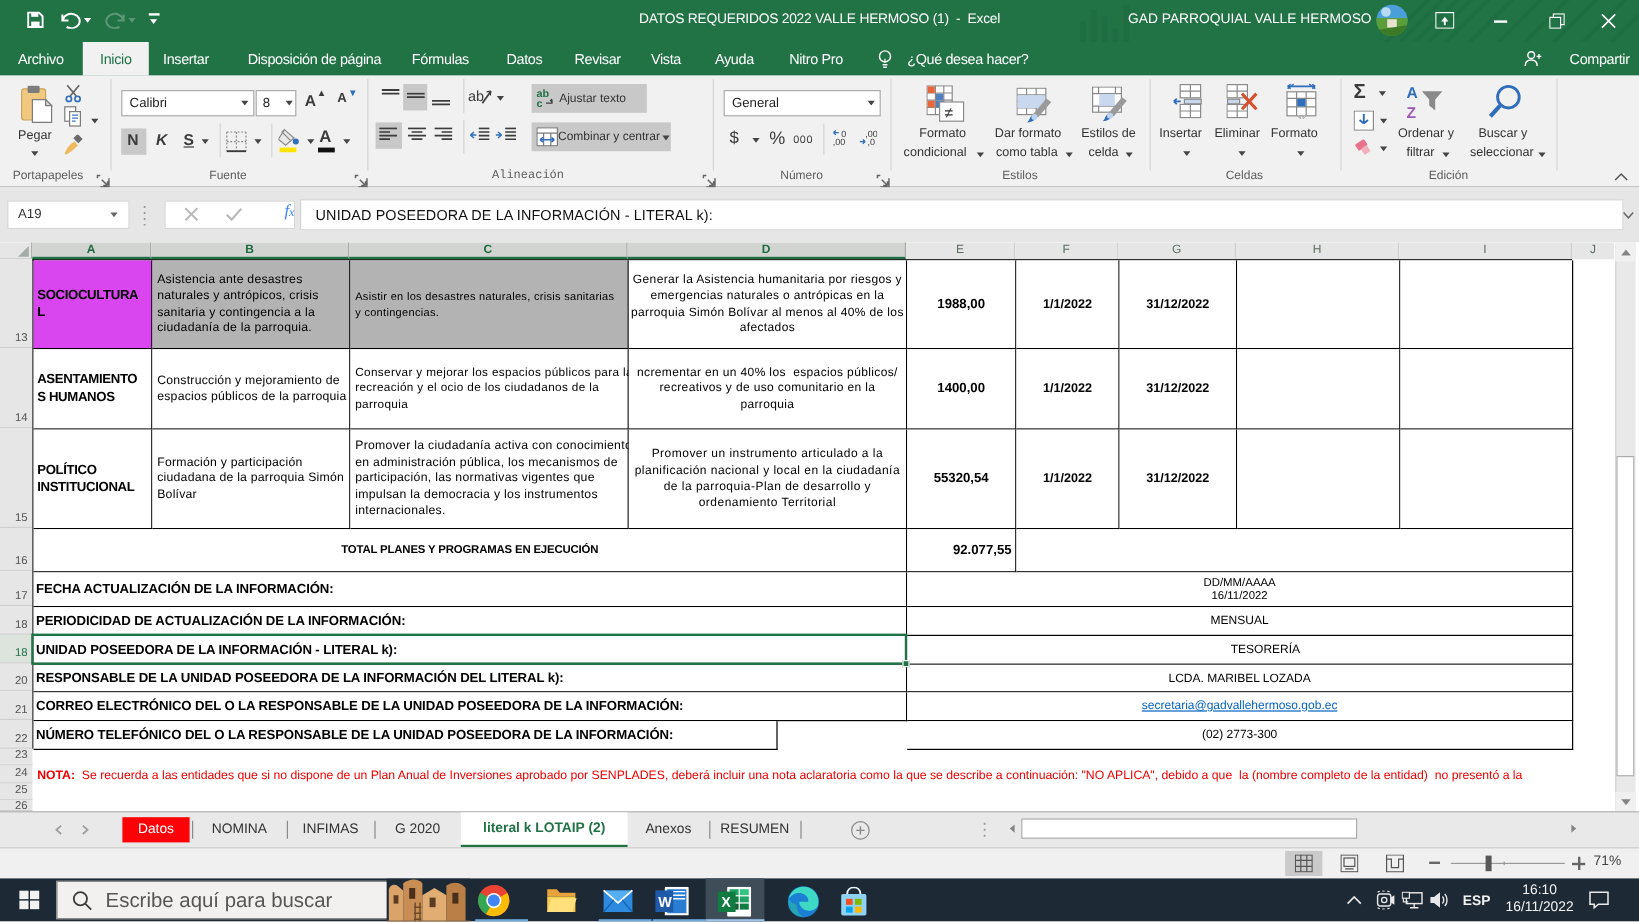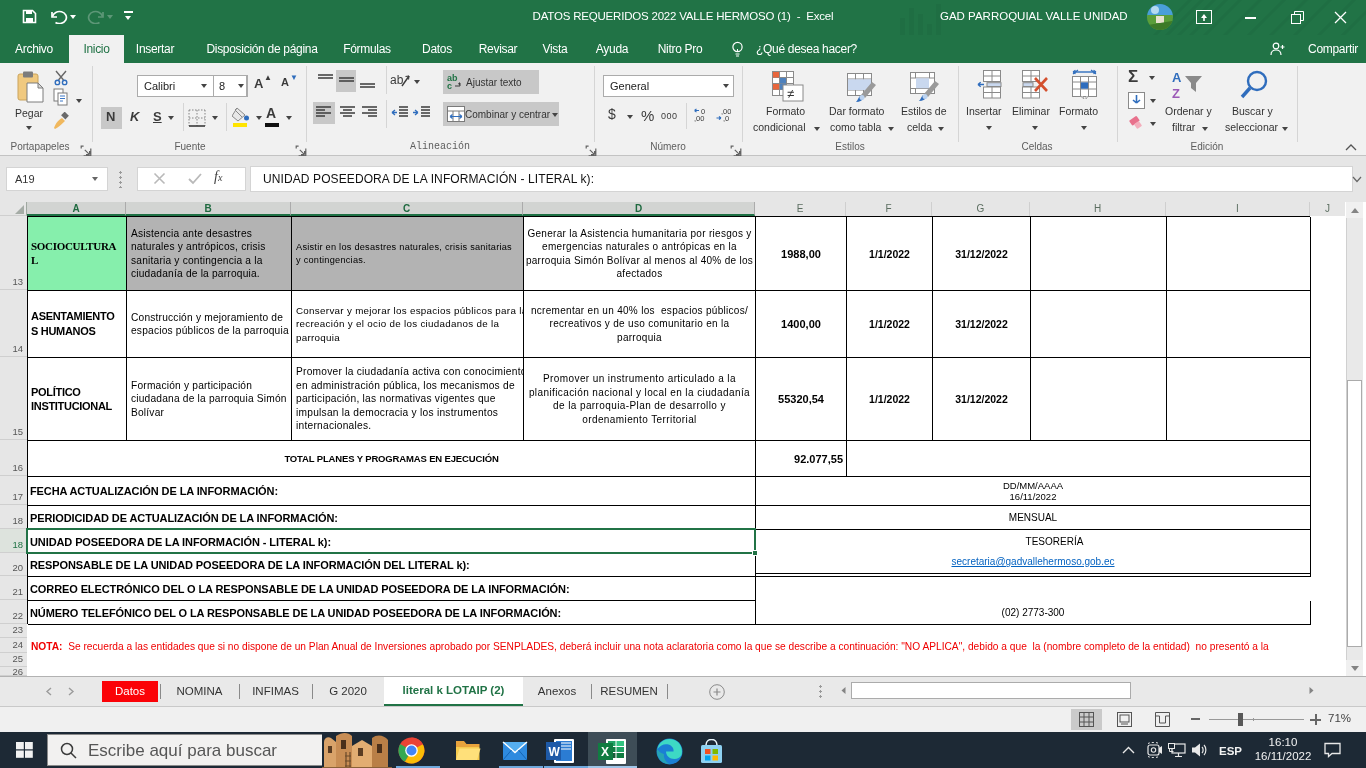--- a/index.html
+++ b/index.html
@@ -85,21 +85,21 @@
         <path d="M434 44 L480 -2"></path>
   </g>
   <g fill="#1e6b41" opacity="0.55">
         <rect x="0" y="18" width="5" height="17"></rect>
         <rect x="9" y="8" width="5" height="27"></rect>
         <rect x="18" y="14" width="5" height="21"></rect>
         <rect x="27" y="24" width="5" height="11"></rect>
         <rect x="36" y="4" width="5" height="31"></rect>
       </g>
  </svg>
- <div class="abs" style="left:940px;top:0;width:210px;height:35px;line-height:33px;font-size:11.5px;color:#fff;white-space:nowrap;">GAD PARROQUIAL VALLE UNIDAD</div>
+ <div class="abs" style="left:940px;top:0;width:210px;height:35px;line-height:33px;font-size:11.5px;color:#fff;white-space:nowrap;">GAD PARROQUIAL VALLE HERMOSO</div>
 
  <svg class="abs" style="left:1146px;top:3px;" width="28" height="28" viewBox="0 0 28 28">
       <defs>
         <clipPath id="av">
           <circle cx="14" cy="14" r="13"></circle>
         </clipPath>
       </defs>
       <g clip-path="url(#av)">
         <rect width="28" height="15" fill="#4a9fd8"></rect>
         <rect y="12" width="28" height="16" fill="#5a9e3a"></rect>
@@ -182,21 +182,21 @@
  <div class="dd" style="left:76px;top:99px;"></div>
  <svg class="abs" style="left:52px;top:112px;" width="18" height="18" viewBox="0 0 18 18">
       <rect x="10" y="1" width="6" height="5" transform="rotate(45 13 3.5)" fill="#6a6a6a"></rect>
       <path d="M2 16 C4 10 7 8 10 6 L13 9 C10 12 8 14 3 17 Z" fill="#f0b85e"></path>
     </svg>
  <div class="glabel" style="left:0px;width:80px;">Portapapeles</div>
  <svg class="abs dlg" style="left:80px;top:145px;" width="10" height="10" viewBox="0 0 10 10">
       <path d="M1 3 v-2 h2 M9 3 v6 h-6 M4 4 l4 4 M8 8 v-3 M8 8 h-3" stroke="#636363" fill="none"></path>
     </svg>
 
- <div class="combo" style="left:101px;top:75px;width:111px;height:22px;line-height:20px;padding-left:6px;margin-left:36px;">Calibri</div>
+ <div class="combo" style="left:101px;top:75px;width:111px;height:22px;line-height:20px;padding-left:6px;">Calibri</div>
  <div class="dd" style="left:201px;top:84px;"></div>
  <div class="combo" style="left:213px;top:75px;width:34px;height:22px;line-height:20px;padding-left:5px;">8</div>
  <div class="dd" style="left:238px;top:84px;"></div>
  <div class="abs" style="left:254px;top:76px;font-size:13px;color:#3b3b3b;font-weight:bold;">A<span style="position:absolute;left:10px;top:-3px;font-size:8px;">▲</span></div>
  <div class="abs" style="left:281px;top:76px;font-size:11px;color:#3b3b3b;font-weight:bold;">A<span style="position:absolute;left:9px;top:-3px;font-size:8px;color:#2f6dbd;">▼</span></div>
  <div class="abs btnhl" style="left:101px;top:107px;width:21px;height:22px;"></div>
  <div class="abs" style="left:106px;top:109px;font-size:13px;font-weight:bold;color:#3b3b3b;">N</div>
  <div class="abs" style="left:130px;top:109px;font-size:13px;font-weight:bold;font-style:italic;color:#3b3b3b;">K</div>
  <div class="abs" style="left:153px;top:109px;font-size:13px;font-weight:bold;color:#3b3b3b;text-decoration:underline;">S</div>
  <div class="dd" style="left:168px;top:116px;"></div>
@@ -425,21 +425,21 @@
 <div class="wbox" style="left:137px;top:167px;width:109px;height:24px;"></div>
 <div class="wbox" style="left:250px;top:166px;width:1103px;height:26px;font-size:12px;letter-spacing:0.1px;color:#111;line-height:24px;padding-left:12px;">UNIDAD POSEEDORA DE LA INFORMACIÓN - LITERAL k):</div>
 <div class="dd" style="left:92px;top:177px;border-top-color:#666;"></div>
 <div class="abs" style="left:119px;top:170px;width:3px;height:18px;background-image:radial-gradient(circle,#9a9a9a 1px,transparent 1.2px);background-size:3px 5px;"></div>
 <svg class="abs" style="left:153px;top:172px;" width="13" height="13" viewBox="0 0 13 13">
     <path d="M1.5 1.5 L11.5 11.5 M11.5 1.5 L1.5 11.5" stroke="#b9b9b9" stroke-width="1.6"></path>
   </svg>
 <svg class="abs" style="left:188px;top:173px;" width="14" height="12" viewBox="0 0 14 12">
     <path d="M1 6 L5 10 L13 1" fill="none" stroke="#b9b9b9" stroke-width="1.8"></path>
   </svg>
-<div class="abs" style="left:214px;top:169px;width:20px;height:20px;font-family:'Liberation Serif',serif;font-style:italic;font-size:14px;color:#404040;"><i>f</i><span style="font-size:10px;">x</span></div>
+<div class="abs" style="left:237px;top:169px;width:20px;height:20px;font-family:'Liberation Serif',serif;font-style:italic;font-size:14px;color:#3b82f6;"><i>f</i><span style="font-size:10px;">x</span></div>
 <svg class="abs" style="left:1352px;top:176px;" width="10" height="7" viewBox="0 0 10 7">
     <path d="M1 1 L5 5.5 L9 1" fill="none" stroke="#666" stroke-width="1.2"></path>
   </svg>
 
 <div class="abs" id="grid"></div>
 <div class="abs" id="gridhdrs">
 
  <div class="abs" style="left:0;top:202px;width:27px;height:14px;background:#e6e6e6;border-right:1px solid #9fa8a0;border-bottom:1px solid #cfcfcf;"></div>
  <div class="abs" style="left:15px;top:205px;width:0;height:0;border-left:9px solid transparent;border-bottom:9px solid #a5aca6;"></div>
 
@@ -502,21 +502,21 @@
  <div class="abs" style="left:1351px;top:208px;width:0;height:0;border-left:4px solid transparent;border-right:4px solid transparent;border-bottom:5px solid #848484;"></div>
  <div class="abs" style="left:1346px;top:660px;width:17px;height:16px;background:#f0f0f0;"></div>
  <div class="abs" style="left:1351px;top:666px;width:0;height:0;border-left:4px solid transparent;border-right:4px solid transparent;border-top:5px solid #848484;"></div>
  <div class="abs" style="left:1347px;top:380px;width:15px;height:267px;background:#fff;border:1px solid #ababab;"></div>
 </div>
 <div class="abs" id="cells">
 
  <div class="abs" style="left:27px;top:216px;width:1283px;height:1px;background:#000;"></div>
  <div class="abs" style="left:27px;top:216px;width:1px;height:408px;background:#000;"></div>
 
- <div class="cell cl" style="left:28px;top:217px;width:99px;height:74px;background:#86efac;font-weight:bold;font-size:11px;letter-spacing:-0.3px;padding-left:3px;line-height:13.5px;font-family:Liberation Serif, serif;">SOCIOCULTURA<br>L</div>
+ <div class="cell cl" style="left:28px;top:217px;width:99px;height:74px;background:#d946ef;font-weight:bold;font-size:11px;letter-spacing:-0.3px;padding-left:3px;line-height:13.5px;">SOCIOCULTURA<br>L</div>
  <div class="cell cl" style="left:127px;top:217px;width:165px;height:74px;background:#b3b3b3;padding-left:4px;font-size:10.2px;letter-spacing:0.2px;line-height:13.5px;">Asistencia ante desastres<br>naturales y antrópicos, crisis<br>sanitaria y contingencia a la<br>ciudadanía de la parroquia.</div>
  <div class="cell cl" style="left:292px;top:217px;width:232px;height:74px;background:#b3b3b3;padding-left:4px;font-size:9.2px;letter-spacing:0.25px;line-height:13px;">Asistir en los desastres naturales, crisis sanitarias<br>y contingencias.</div>
  <div class="cell cc" style="left:524px;top:217px;width:232px;height:74px;font-size:10px;letter-spacing:0.3px;line-height:13.5px;">Generar la Asistencia humanitaria por riesgos y<br>emergencias naturales o antrópicas en la<br>parroquia Simón Bolívar al menos al 40% de los<br>afectados</div>
  <div class="cell cc" style="left:756px;top:217px;width:91px;height:74px;font-weight:bold;font-size:11px;">1988,00</div>
  <div class="cell cc" style="left:847px;top:217px;width:86px;height:74px;font-weight:bold;font-size:10.5px;">1/1/2022</div>
  <div class="cell cc" style="left:933px;top:217px;width:98px;height:74px;font-weight:bold;font-size:10.5px;">31/12/2022</div>
  <div class="cell" style="left:1031px;top:217px;width:136px;height:74px;"></div>
  <div class="cell" style="left:1167px;top:217px;width:144px;height:74px;"></div>
 
  <div class="cell cl" style="left:28px;top:291px;width:99px;height:67px;font-weight:bold;font-size:11px;letter-spacing:-0.3px;padding-left:3px;line-height:15px;">ASENTAMIENTO<br>S HUMANOS</div>
@@ -541,27 +541,27 @@
 
  <div class="cell cc" style="left:28px;top:441px;width:728px;height:36px;font-weight:bold;font-size:9.5px;letter-spacing:-0.15px;">TOTAL PLANES Y PROGRAMAS EN EJECUCIÓN</div>
  <div class="cell" style="left:756px;top:441px;width:91px;height:36px;font-weight:bold;font-size:11px;display:flex;align-items:center;justify-content:flex-end;padding-right:3px;">92.077,55</div>
  <div class="cell" style="left:847px;top:441px;width:464px;height:36px;"></div>
 
  <div class="cell cl lbl" style="left:28px;top:477px;width:728px;height:29px;">FECHA ACTUALIZACIÓN DE LA INFORMACIÓN:</div>
  <div class="cell cl lbl" style="left:28px;top:506px;width:728px;height:24px;">PERIODICIDAD DE ACTUALIZACIÓN DE LA INFORMACIÓN:</div>
  <div class="cell cl lbl" style="left:28px;top:530px;width:728px;height:24px;">UNIDAD POSEEDORA DE LA INFORMACIÓN - LITERAL k):</div>
  <div class="cell cl lbl" style="left:28px;top:554px;width:728px;height:23px;">RESPONSABLE DE LA UNIDAD POSEEDORA DE LA INFORMACIÓN DEL LITERAL k):</div>
  <div class="cell cl lbl" style="left:28px;top:577px;width:728px;height:24px;">CORREO ELECTRÓNICO DEL O LA RESPONSABLE DE LA UNIDAD POSEEDORA DE LA INFORMACIÓN:</div>
- <div class="cell cl lbl" style="left:28px;top:601px;width:728px;height:24px;">NÚMERO TELEFÓNICO DEL O LA RESPONSABLE DE LA UNIDAD POSEEDORA DE LA INFORMACIÓN:</div>
+ <div class="cell cl lbl" style="left:28px;top:601px;width:620px;height:24px;">NÚMERO TELEFÓNICO DEL O LA RESPONSABLE DE LA UNIDAD POSEEDORA DE LA INFORMACIÓN:</div>
 
  <div class="cell cc" style="left:756px;top:477px;width:555px;height:29px;font-size:9.5px;line-height:11.5px;">DD/MM/AAAA<br>16/11/2022</div>
  <div class="cell cc" style="left:756px;top:506px;width:555px;height:24px;font-size:10px;">MENSUAL</div>
  <div class="cell cc" style="left:756px;top:530px;width:555px;height:24px;font-size:10px;padding-left:43px;">TESORERÍA</div>
  <div class="cell cc" style="left:756px;top:554px;width:555px;height:23px;font-size:10px;">LCDA. MARIBEL LOZADA</div>
- <div class="cell cc" style="left:756px;top:550px;width:555px;height:24px;color:#0563c1;font-size:10px;">
+ <div class="cell cc" style="left:756px;top:577px;width:555px;height:24px;color:#0563c1;font-size:10px;">
       <span style="text-decoration:underline;">secretaria@gadvallehermoso.gob.ec</span>
     </div>
  <div class="cell cc" style="left:756px;top:601px;width:555px;height:24px;font-size:10px;">(02) 2773-300</div>
 
  <div class="abs" style="left:26px;top:528px;width:730px;height:26px;border:2px solid #217346;"></div>
  <div class="abs" style="left:752px;top:550px;width:6px;height:6px;background:#217346;border:1px solid #fff;"></div>
 
  <div class="abs" style="left:31px;top:641px;width:1300px;height:12px;font-size:10.2px;color:#f00000;"><b>NOTA:</b>&nbsp; Se recuerda a las entidades que si no dispone de un Plan Anual de Inversiones aprobado por SENPLADES, deberá incluir una nota aclaratoria como la que se describe a continuación: "NO APLICA", debido a que&nbsp; la (nombre completo de la entidad)&nbsp; no presentó a la</div>
 </div>
 

